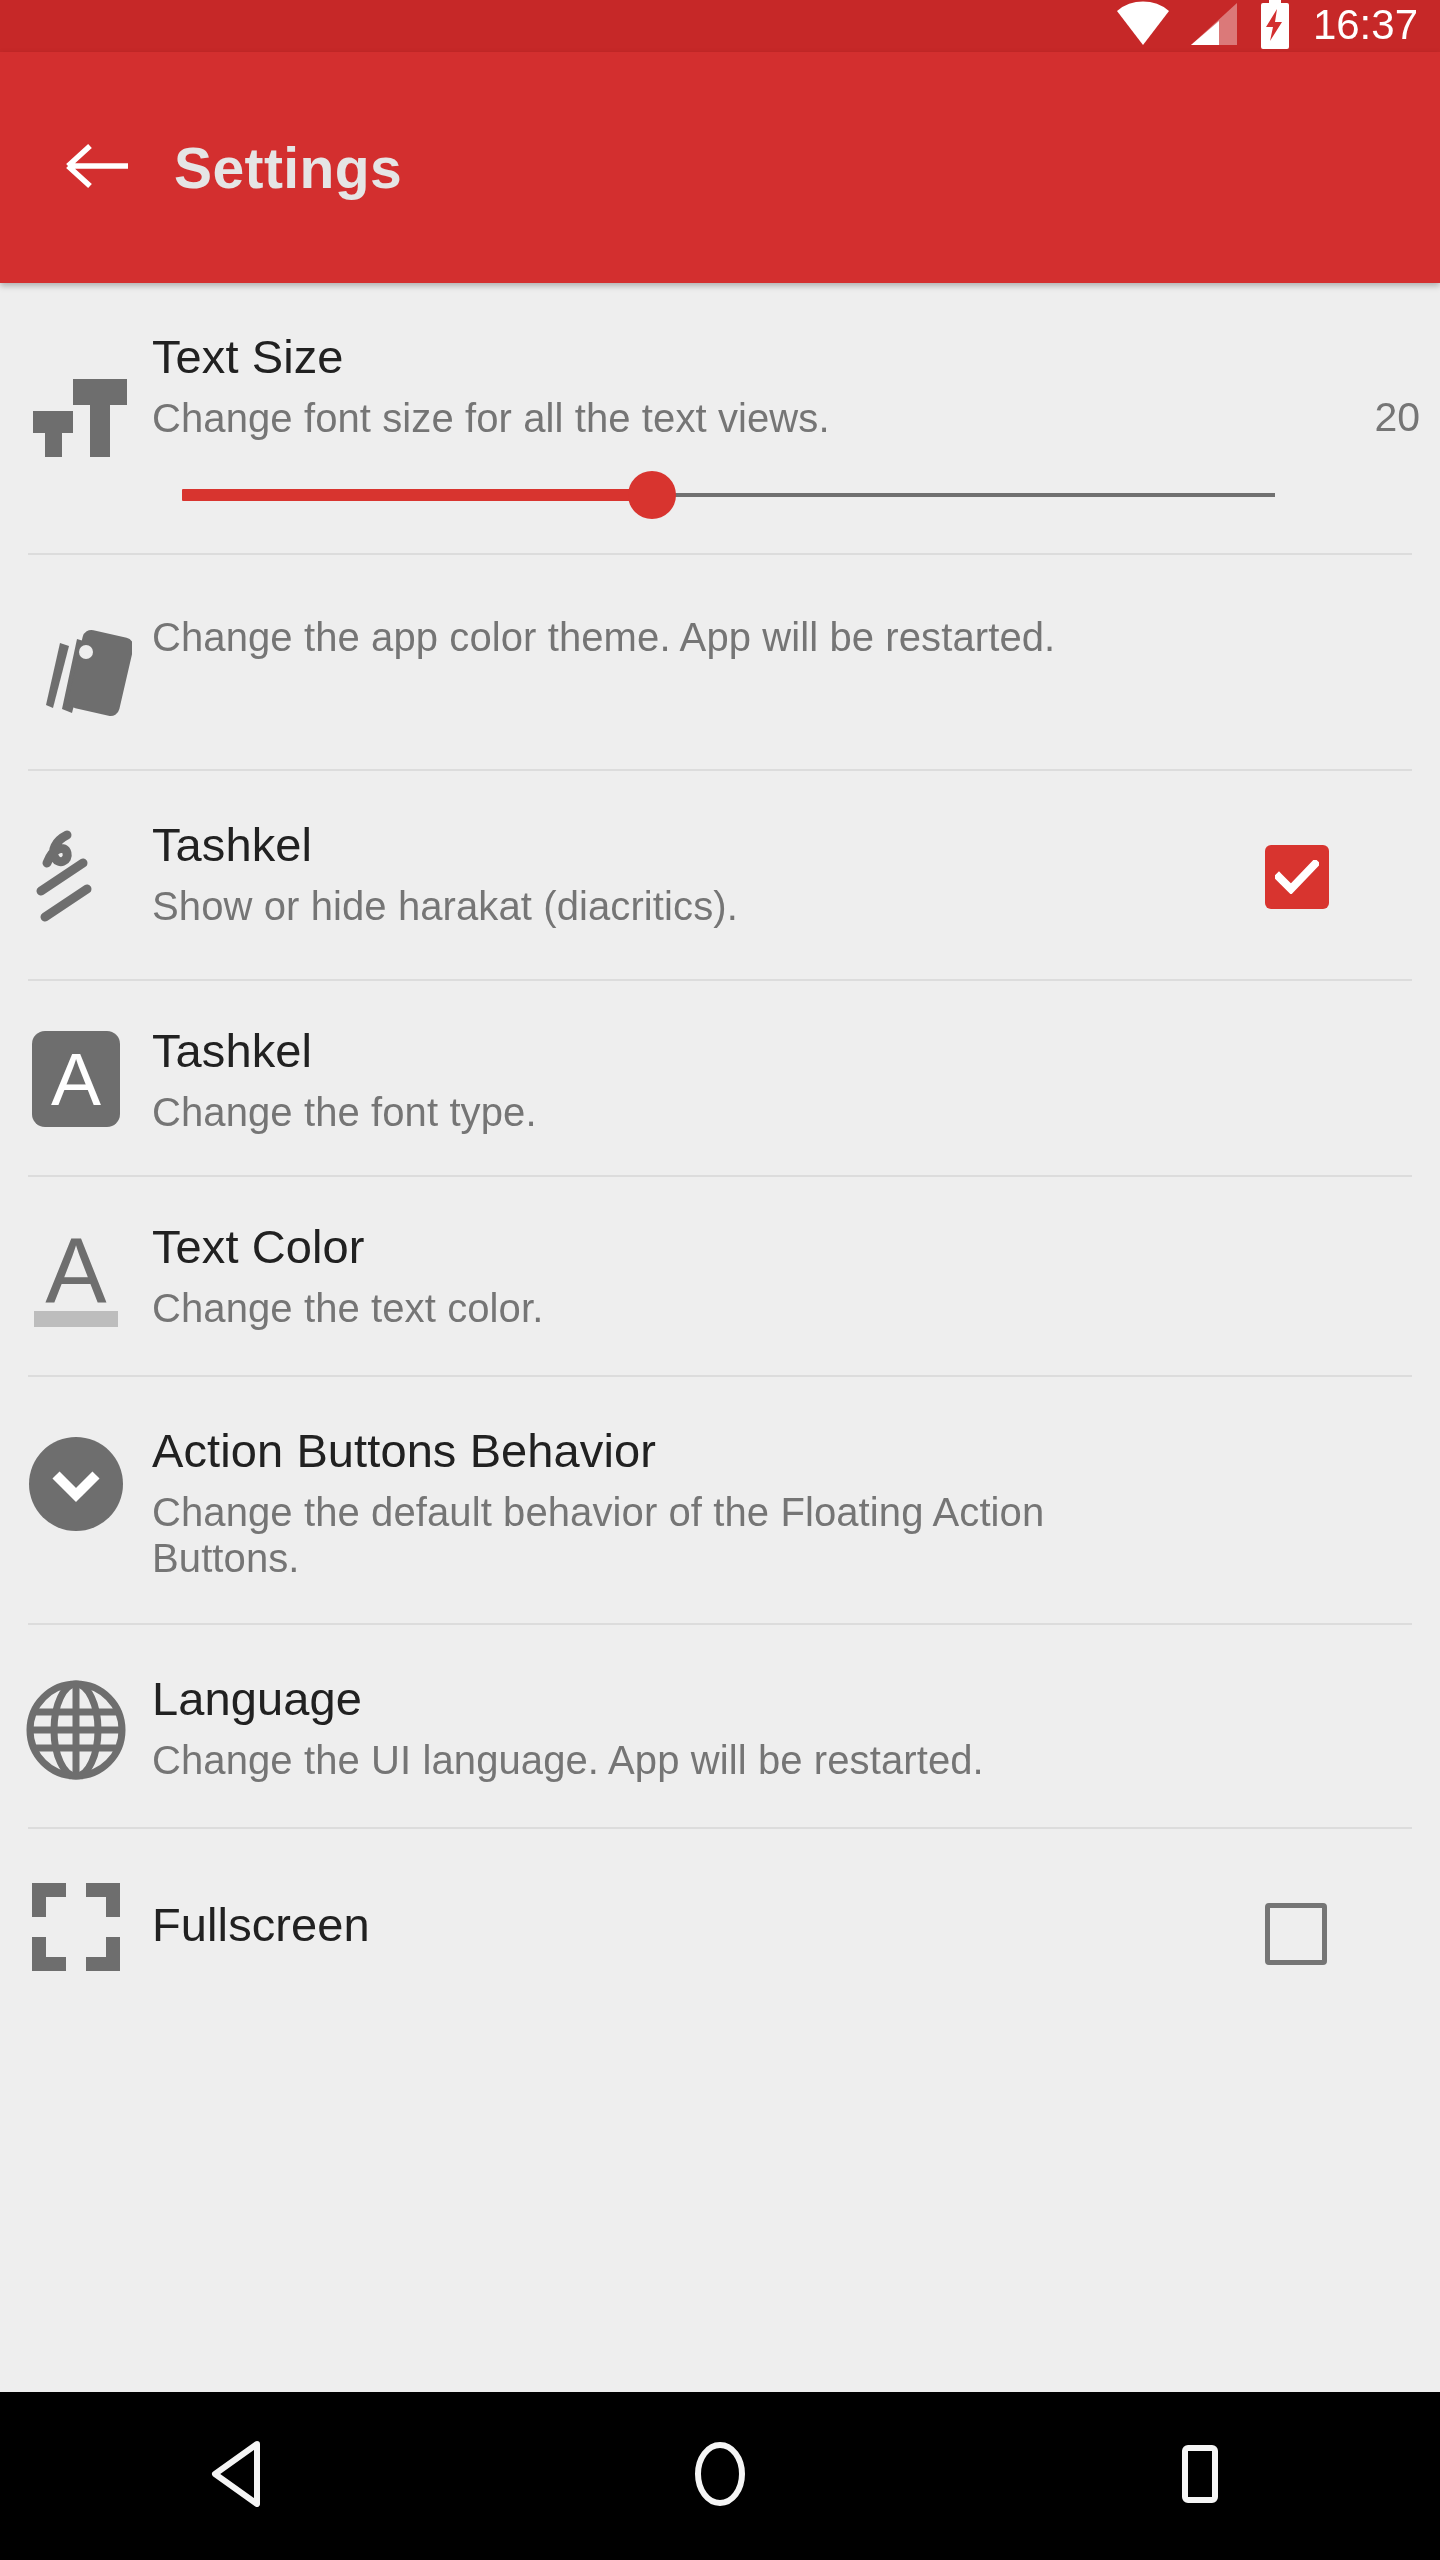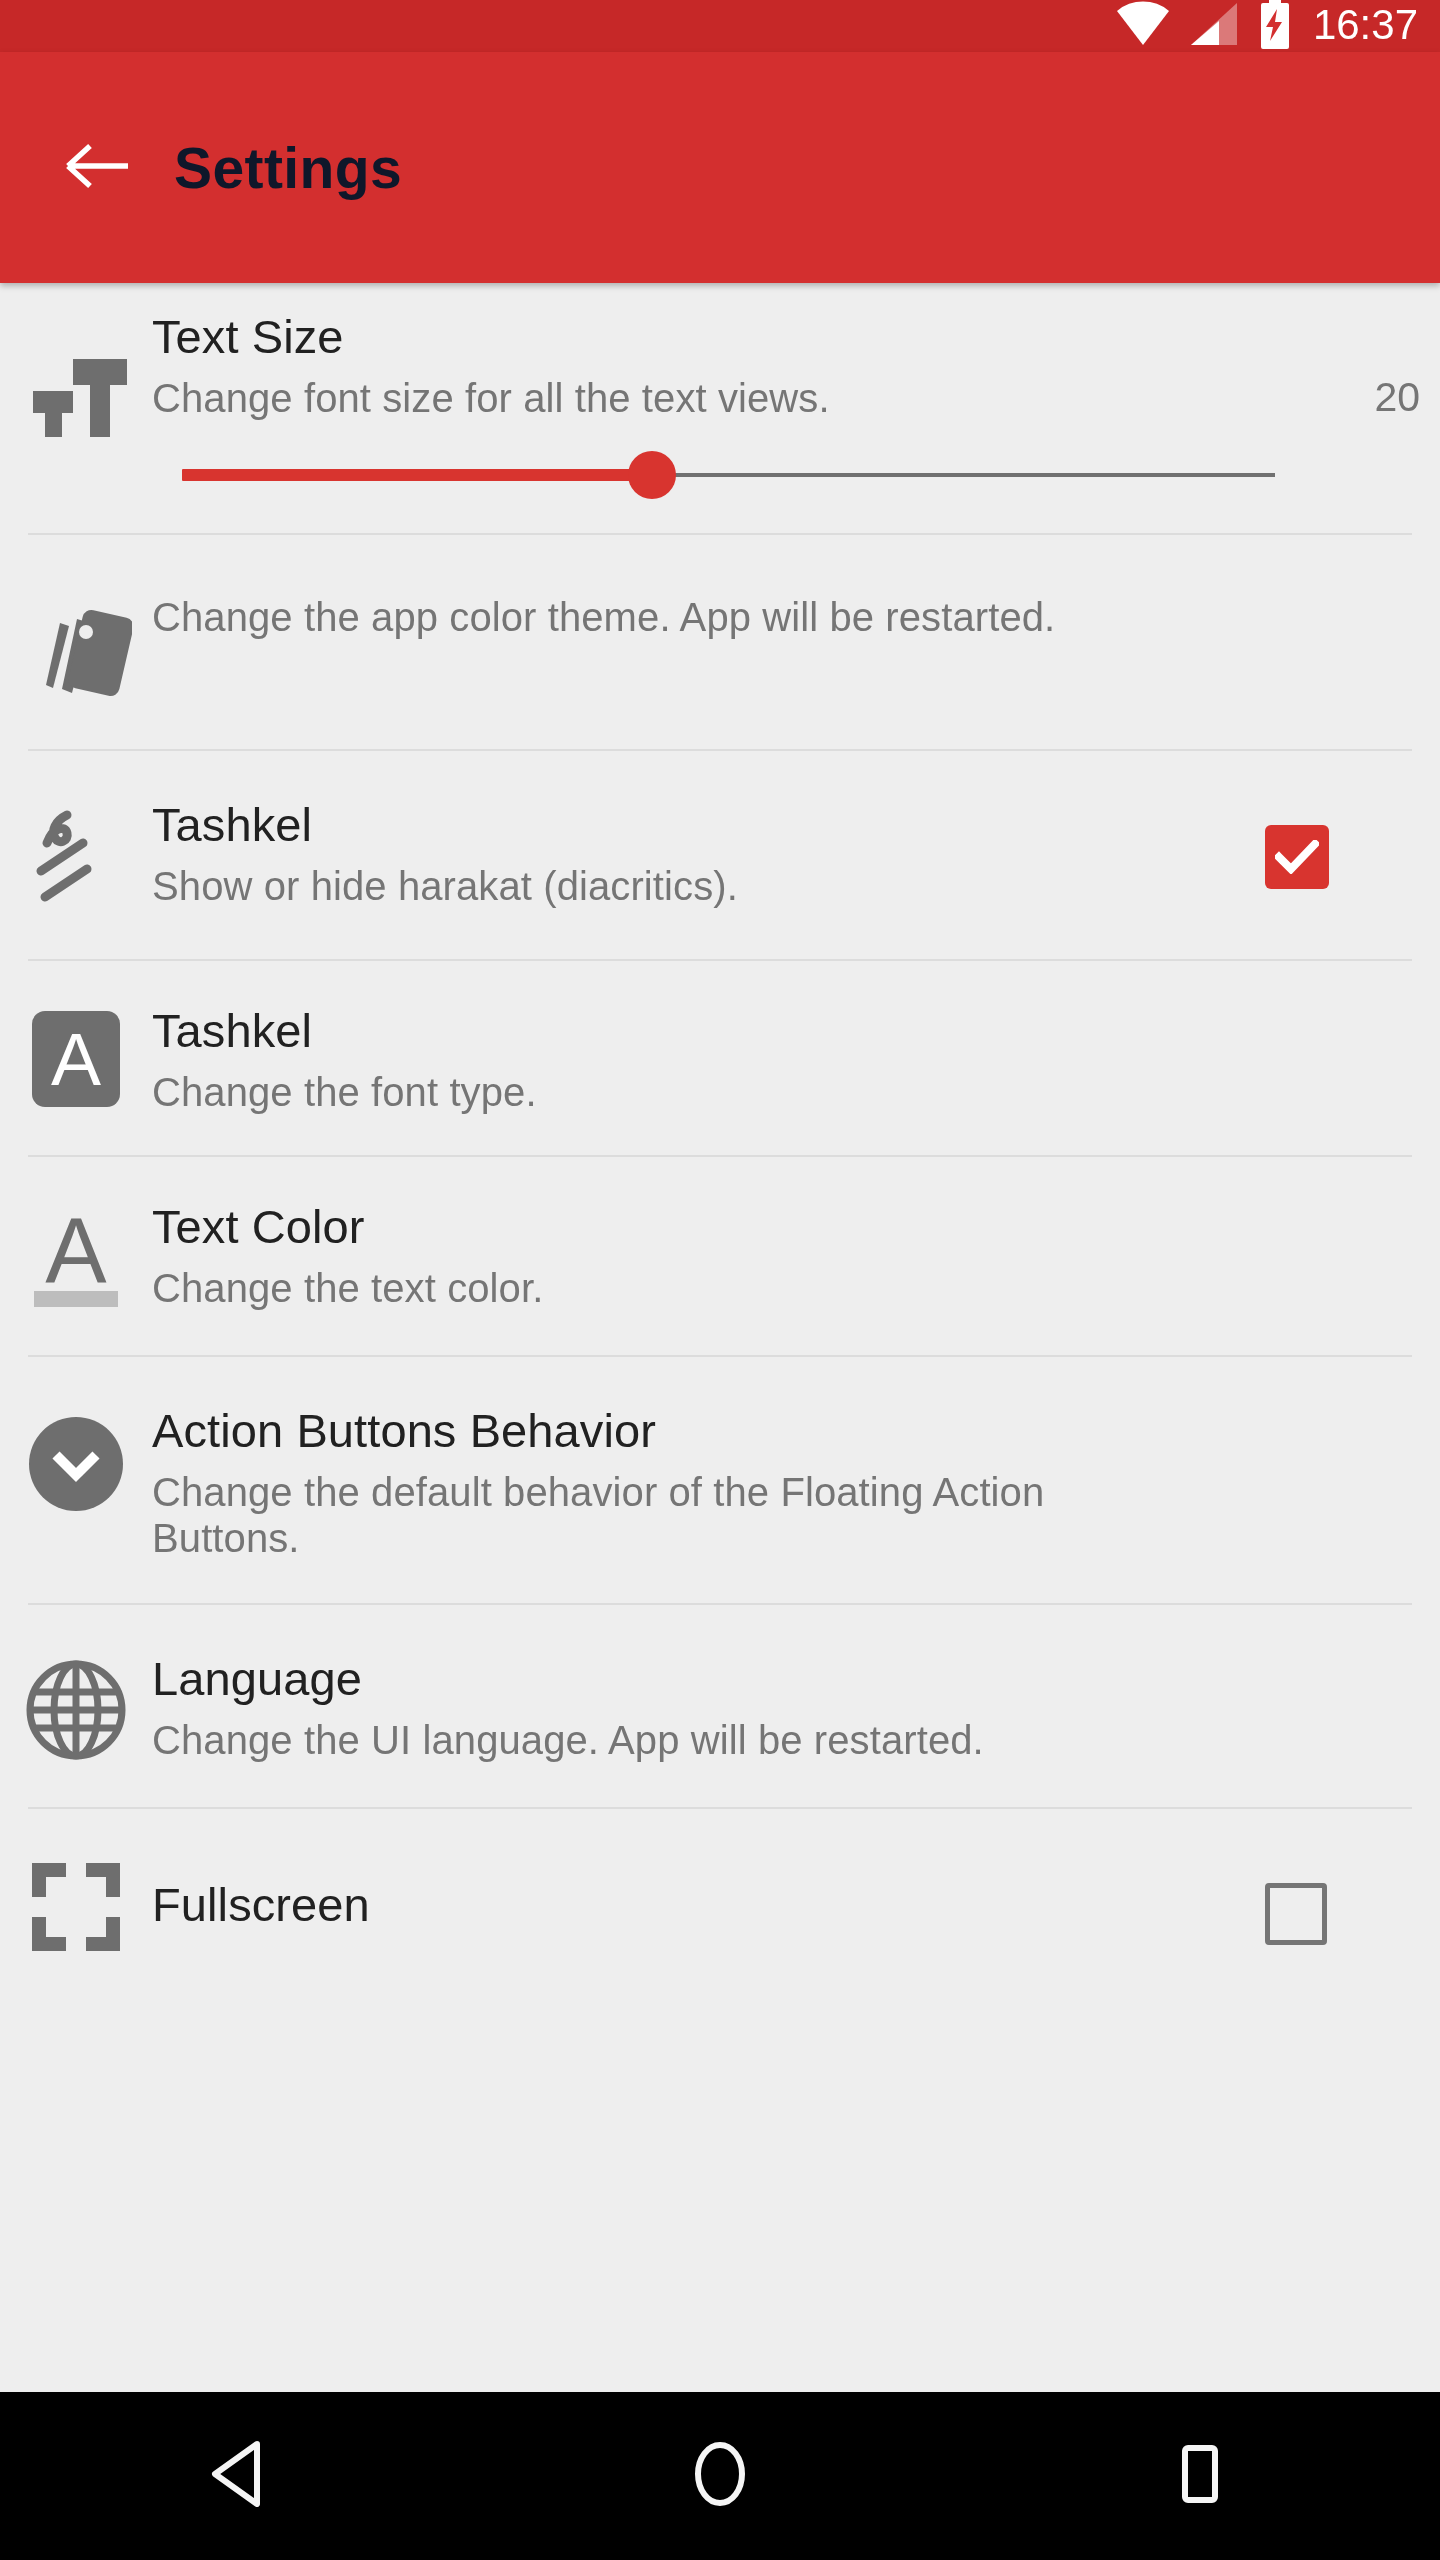--- a/index.html
+++ b/index.html
@@ -58,21 +58,21 @@
   #back-button {
     width: 110px;
     height: 110px;
     margin-left: 42px;
     display: flex;
     align-items: center;
     justify-content: center;
     cursor: pointer;
   }
   #app-bar-title {
-    color: #0f172a;
+    color: #e5e5e5;
     font-size: 57px;
     font-weight: bold;
     margin-left: 22px;
     letter-spacing: 0.4px;
   }
 
   
   #settings-list {
     position: absolute;
     top: 283px; left: 0;
@@ -134,21 +134,21 @@
   }
 
   .divider {
     height: 2px;
     background: #dcdcdc;
     margin-left: 28px;
     margin-right: 28px;
   }
 
   
-  #row-text-size { padding-top: 24px; padding-bottom: 30px; }
+  #row-text-size { padding-top: 44px; padding-bottom: 30px; }
   #row-text-size .row-icon { padding-top: 34px; align-items: flex-start; }
 
   .ts-headline {
     display: flex;
     align-items: flex-start;
   }
   .ts-headline-left { flex: 1; }
 
   
   #slider-wrap {

